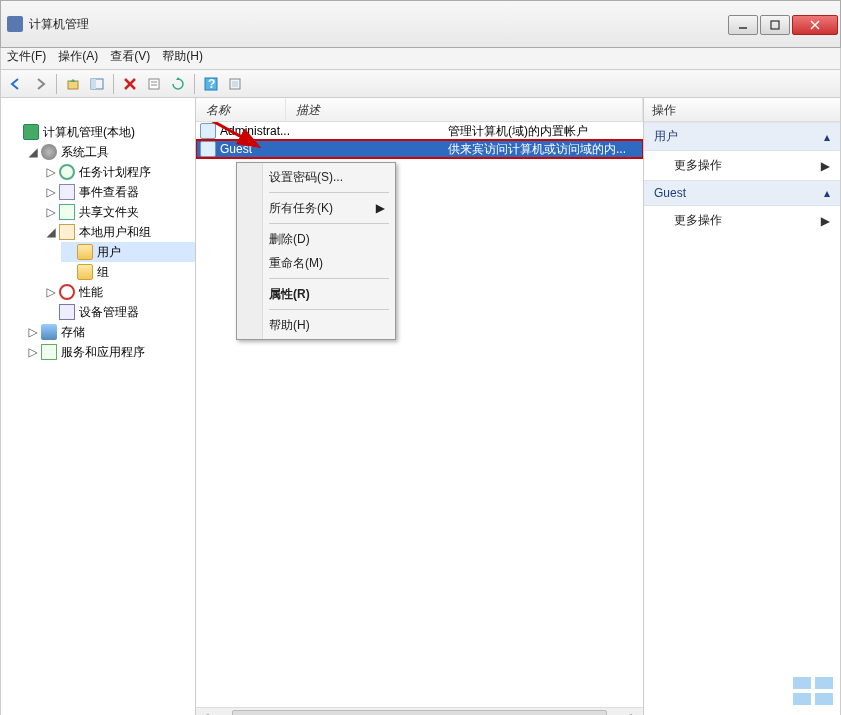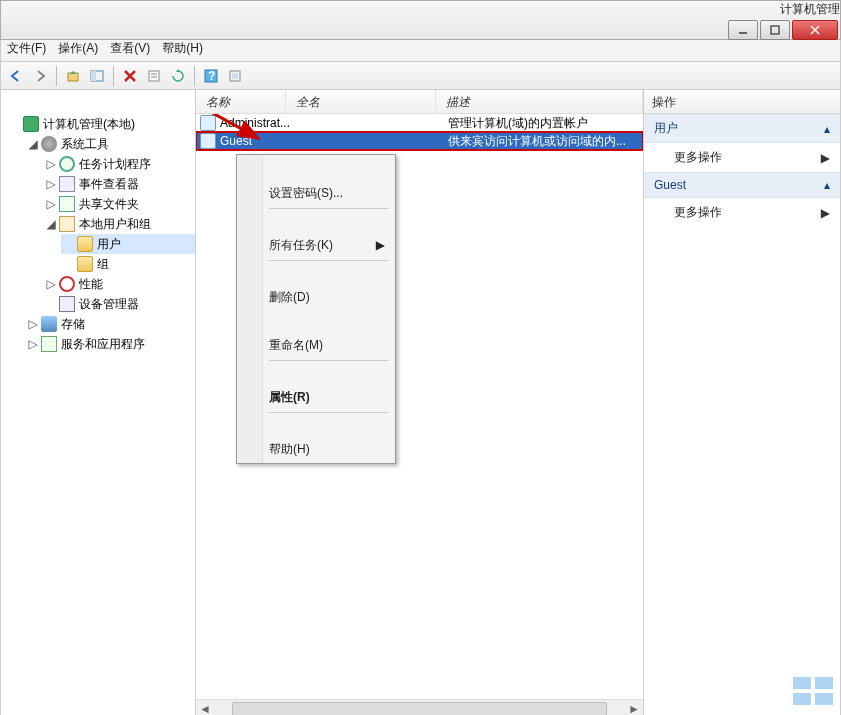--- a/index.html
+++ b/index.html
@@ -1,19 +1,19 @@
 <!DOCTYPE html>
 <html><head>
 <meta charset="utf-8">
 <style>
 * { box-sizing: border-box; margin: 0; padding: 0; font-family: "Microsoft YaHei", "Segoe UI", Tahoma, sans-serif; font-size: 12px; }
 body { background: #fff; width: 841px; height: 715px; position: relative; overflow: hidden; }
 
 
-.titlebar { display: flex; align-items: flex-end; height: 40px; background: linear-gradient(#f7f7f7,#e8e8e8); border: 1px solid #aaa; flex-direction: column; }
+.titlebar { display: flex; align-items: center; height: 48px; background: linear-gradient(#f7f7f7,#e8e8e8); border: 1px solid #aaa; }
 .titlebar .icon { width: 16px; height: 16px; margin: 0 6px; background: #5a78b0; border-radius: 2px; }
 .titlebar .title { flex: 0 0 auto; color: #222; }
 .titlebar .spacer { flex: 1; }
 .winbtns { display: flex; }
 .winbtn { width: 30px; height: 20px; margin: 2px 2px 0 0; border: 1px solid #888; background: linear-gradient(#f5f5f5,#d8d8d8); display: flex; align-items: center; justify-content: center; border-radius: 2px; }
 .winbtn.close { width: 46px; background: linear-gradient(#e77,#c33); color: #fff; border-color: #a22; }
 .winbtn svg { width: 10px; height: 10px; }
 
 
 .menubar { height: 22px; display: flex; padding-left: 6px; background: #f4f4f4; border: 1px solid #ccc; border-top: none; gap: 12px; }
@@ -61,21 +61,21 @@
 .lrow .f { width: 150px; }
 .lrow .d { flex: 1; overflow: hidden; text-overflow: ellipsis; padding-right: 10px; color: #000; }
 .lrow.sel { background: #2d6ac0; color: #fff; outline: 2px solid #c00; outline-offset: -1px; }
 .lrow.sel .d { color: #fff; }
 
 
 .arrow { position: absolute; left: 5px; top: -5px; }
 
 
 .ctx { position: absolute; left: 40px; top: 40px; width: 160px; background: #f4f4f4; border: 1px solid #999; box-shadow: 2px 2px 4px rgba(0,0,0,.3); padding: 2px; }
-.ctx .mi { height: 24px; display: flex; align-items: center; padding-left: 30px; position: relative; color: #222; margin-top: 24px; }
+.ctx .mi { height: 24px; display: flex; align-items: center; padding-left: 30px; position: relative; color: #222; }
 .ctx .mi.bold { font-weight: bold; }
 .ctx .mi .arr { margin-left: auto; margin-right: 8px; }
 .ctx .msep { height: 1px; background: #ccc; margin: 3px 4px 3px 30px; }
 .ctx .gut { position: absolute; left: 0; top: 0; bottom: 0; width: 26px; background: #eee; border-right: 1px solid #ddd; }
 .ctx .mi, .ctx .msep { position: relative; z-index: 1; }
 
 
 .hscroll { height: 18px; background: #f0f0f0; border-top: 1px solid #ddd; display: flex; align-items: center; }
 .hscroll .thumb { height: 14px; flex: 1; margin: 0 18px; background: #ddd; border: 1px solid #bbb; border-radius: 2px; }
 .hscroll .sbtn { width: 18px; height: 18px; display: flex; align-items: center; justify-content: center; color: #666; }
@@ -294,21 +294,20 @@
               </div>
             </li>
         </ul>
       </li>
     </ul>
   </div>
 
   <div class="pane list">
     <div class="listhdr">
       <div class="col col-name">名称</div>
-      <div class="col col-full">全名</div>
       <div class="col col-desc">描述</div>
     </div>
     <div class="listbody">
       <div class="lrow">
         <span class="uic ic-user"></span>
         <span class="n">Administrat...</span>
         <span class="f"></span>
         <span class="d">管理计算机(域)的内置帐户</span>
       </div>
       <div class="lrow sel">

